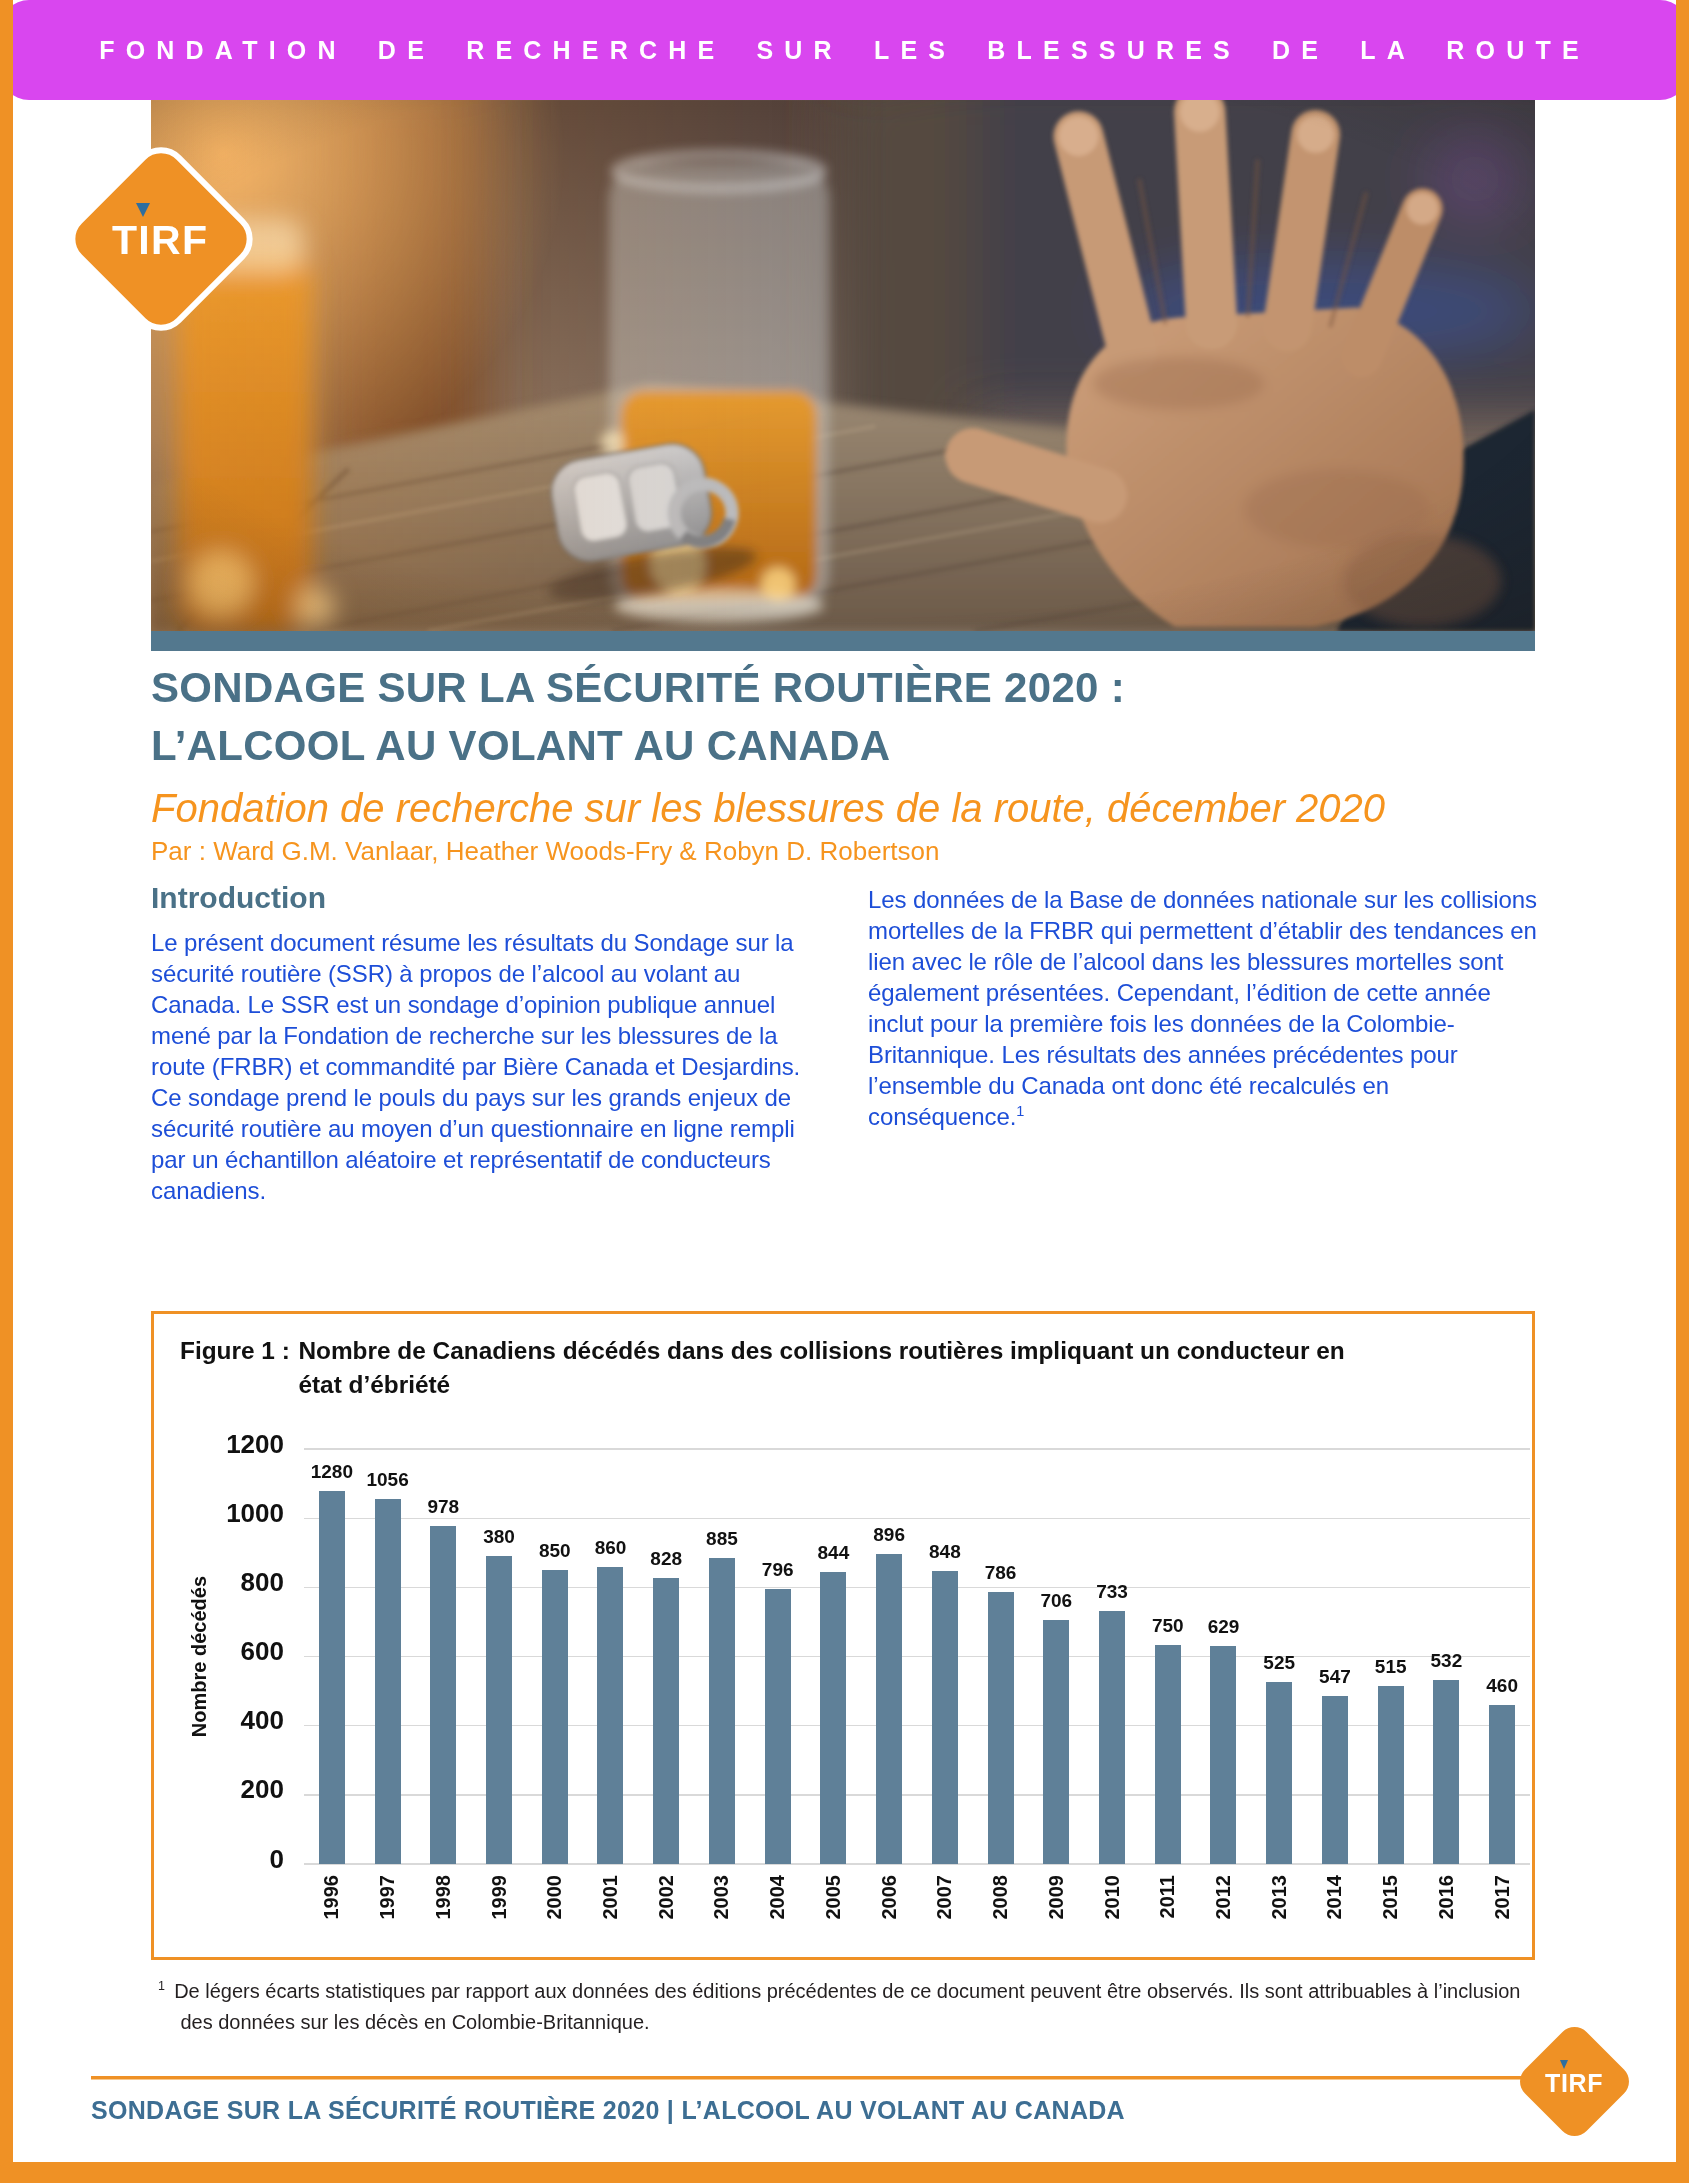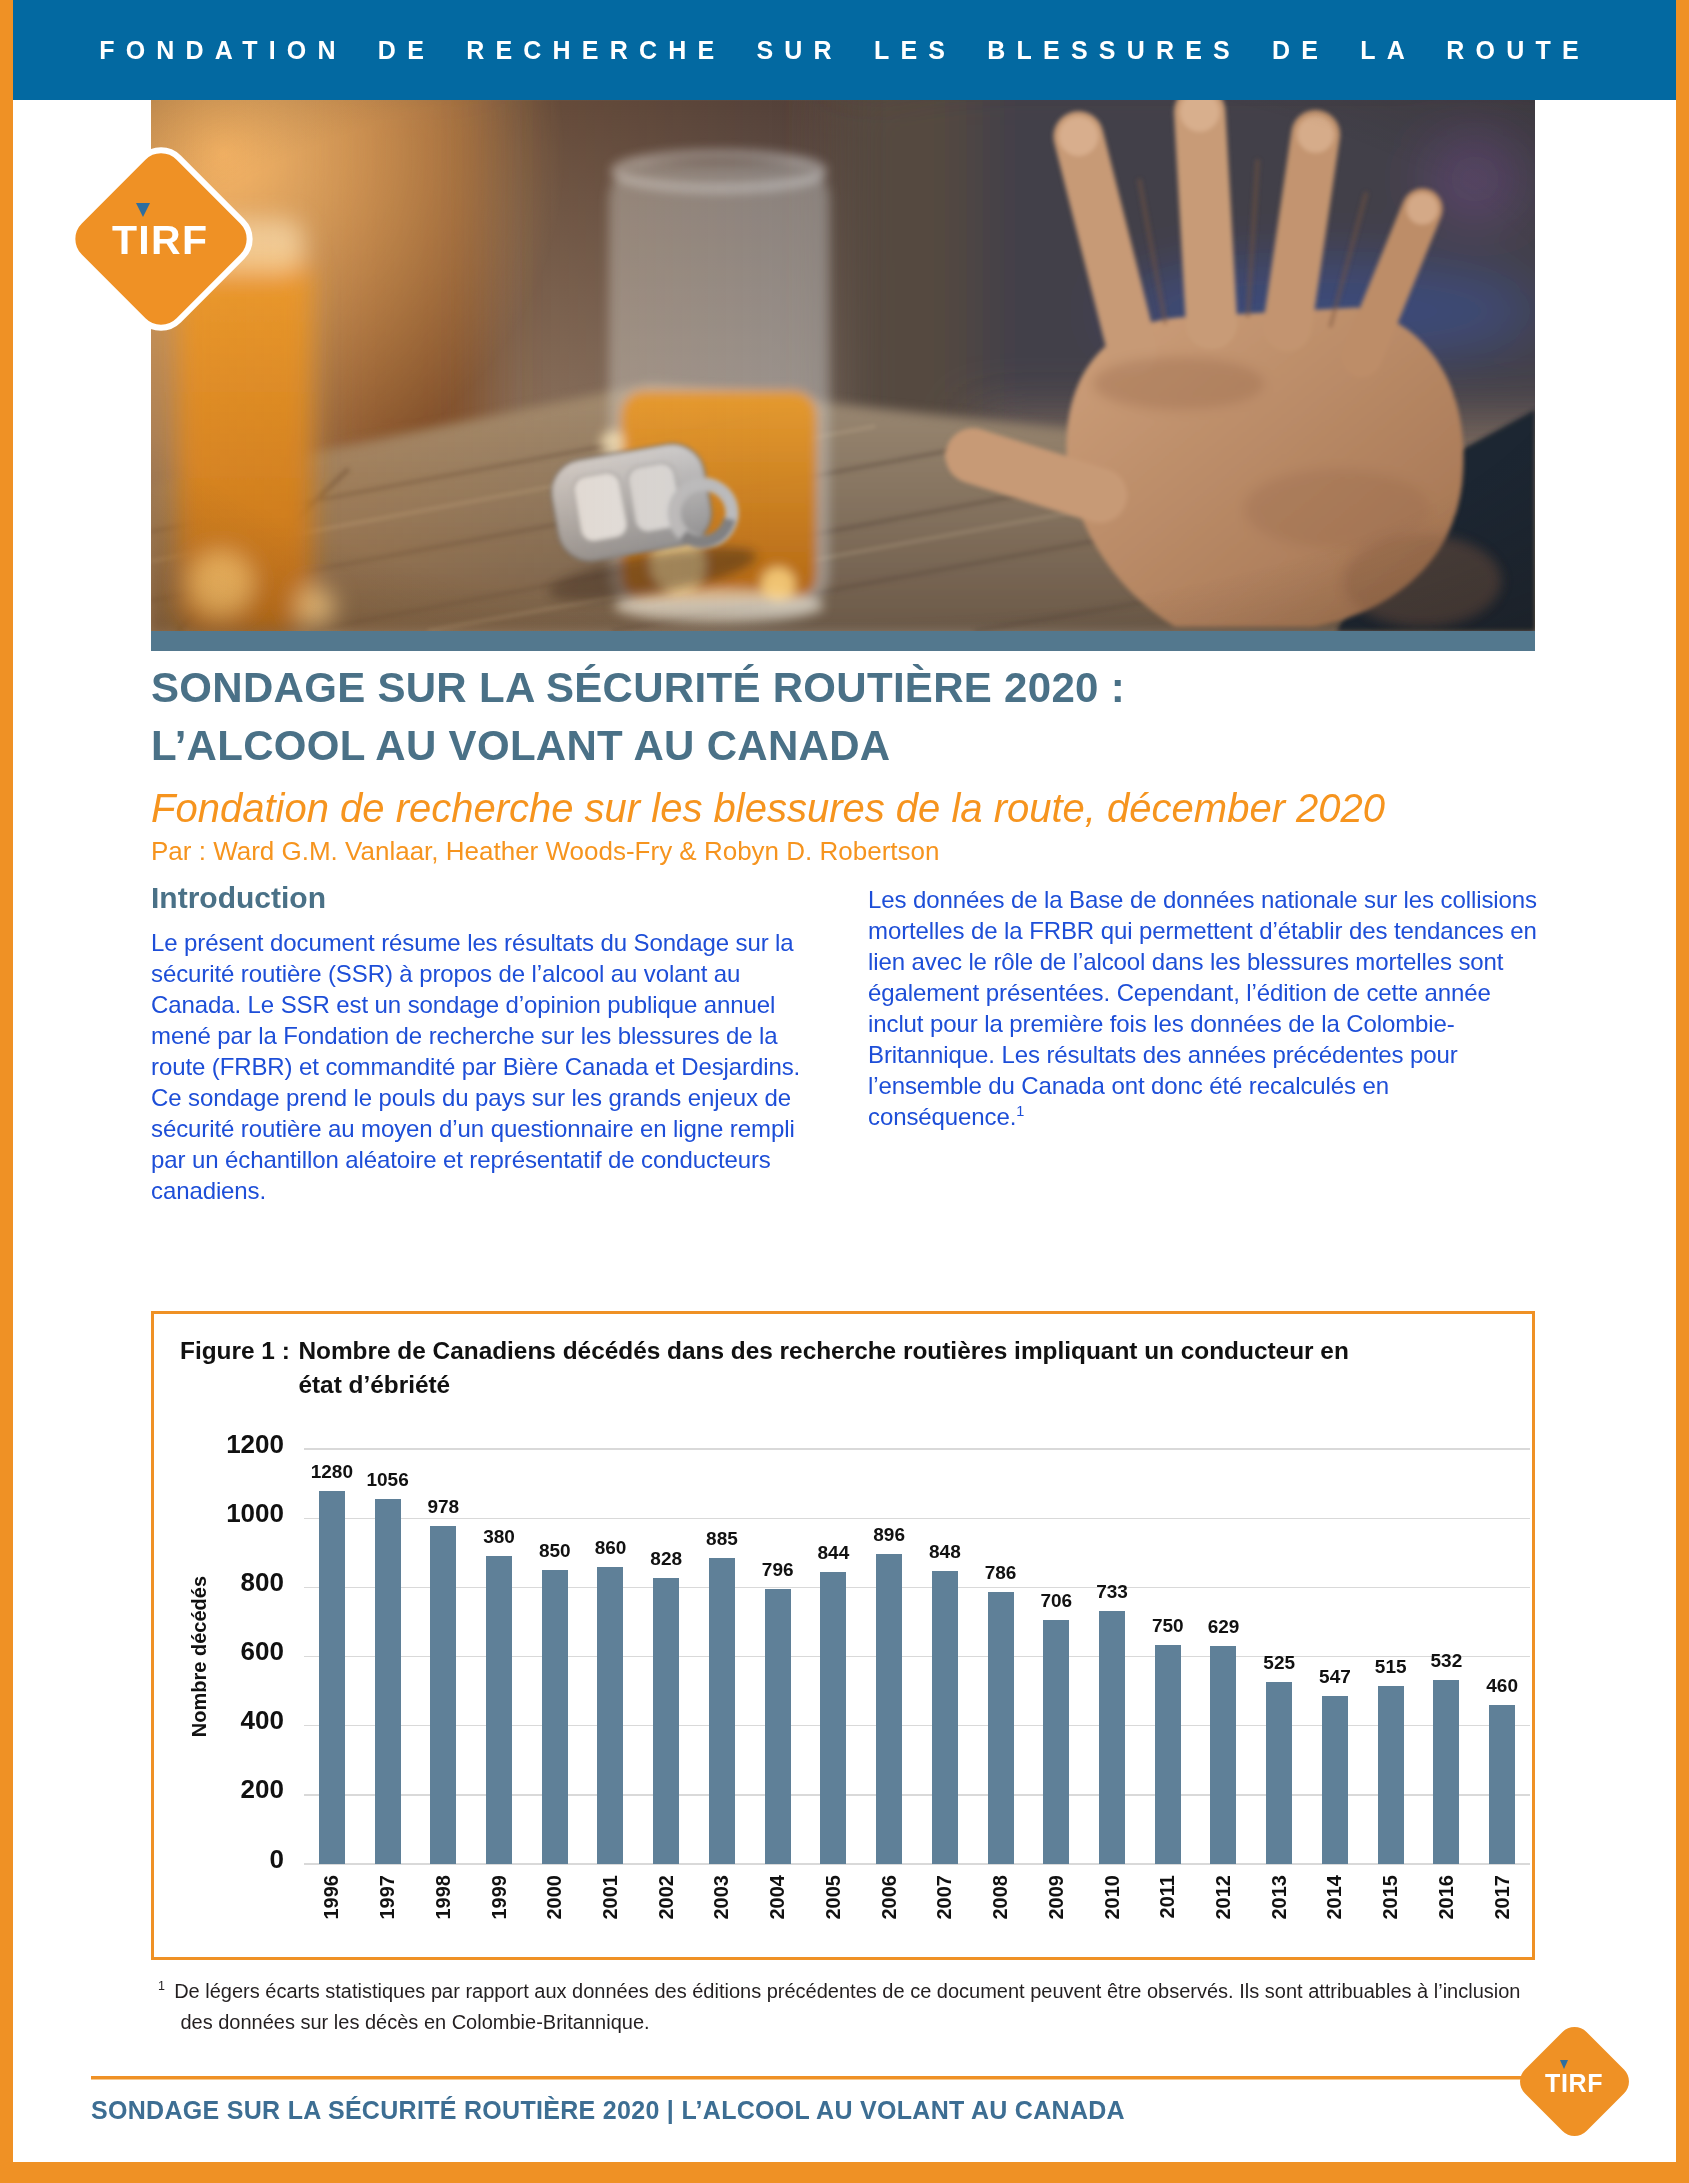--- a/index.html
+++ b/index.html
@@ -9,22 +9,22 @@
     position:relative; width:1689px; height:2183px; background:#fff;
     margin:0 auto; overflow:hidden;
   }
   
   .frame-left, .frame-right, .frame-bottom { position:absolute; background:#EF9125; z-index:60; }
   .frame-left  { left:0; top:0; width:13px; height:2183px; }
   .frame-right { right:0; top:0; width:13px; height:2183px; }
   .frame-bottom{ left:0; bottom:0; width:1689px; height:21px; }
   
   .banner {
-    position:absolute; left:0; top:0; width:1689px; height:100px; background:#0369a1;
-    display:flex; align-items:center; justify-content:center; z-index:5;
+    position:absolute; left:0; top:0; width:1689px; height:100px; background:#d946ef;
+    display:flex; align-items:center; justify-content:center; z-index:5;border-radius:29px;
   }
   .banner span {
     color:#fff; font-weight:bold; font-size:25px; letter-spacing:11.2px; word-spacing:13px;
     white-space:nowrap;
   }
   
   .photo { position:absolute; left:151px; top:100px; width:1384px; height:531px; overflow:hidden; z-index:1; }
   .photo svg { display:block; }
   .photo-bar { position:absolute; left:151px; top:631px; width:1384px; height:20px; background:#53788E; }
   
@@ -222,21 +222,21 @@
 
   <div class="intro-heading">Introduction</div>
   <div class="body-text col1">Le présent document résume les résultats du Sondage sur la sécurité routière (SSR) à propos de l’alcool au volant au Canada. Le SSR est un sondage d’opinion publique annuel mené par la Fondation de recherche sur les blessures de la route (FRBR) et commandité par Bière Canada et Desjardins. Ce sondage prend le pouls du pays sur les grands enjeux de sécurité routière au moyen d’un questionnaire en ligne rempli par un échantillon aléatoire et représentatif de conducteurs canadiens.</div>
   <div class="body-text col2">
     <span>Les données de la Base de données nationale sur les collisions mortelles de la FRBR qui permettent d’établir des tendances en lien avec le rôle de l’alcool dans les blessures mortelles sont également présentées. Cependant, l’édition de cette année inclut pour la première fois les données de la Colombie-Britannique. Les résultats des années précédentes pour l’ensemble du Canada ont donc été recalculés en conséquence.</span><sup>1</sup>
   </div>
 
   <div class="figure-box">
     <div class="fig-title">
       <span class="lbl">Figure 1 :</span>
-      <span>Nombre de Canadiens décédés dans des recherche routières impliquant un conducteur en état d’ébriété</span>
+      <span>Nombre de Canadiens décédés dans des collisions routières impliquant un conducteur en état d’ébriété</span>
     </div>
     <div class="y-title">
       <span>Nombre décédés</span>
     </div>
     <div class="plot">
         <div class="gridline" style="bottom: calc(0% - 0.7px);"></div>
         <div class="ytick" style="bottom: calc(0% - 10.5px);">0</div>
         <div class="gridline" style="bottom: calc(16.6667% - 0.7px);"></div>
         <div class="ytick" style="bottom: calc(16.6667% - 10.5px);">200</div>
         <div class="gridline" style="bottom: calc(33.3333% - 0.7px);"></div>

